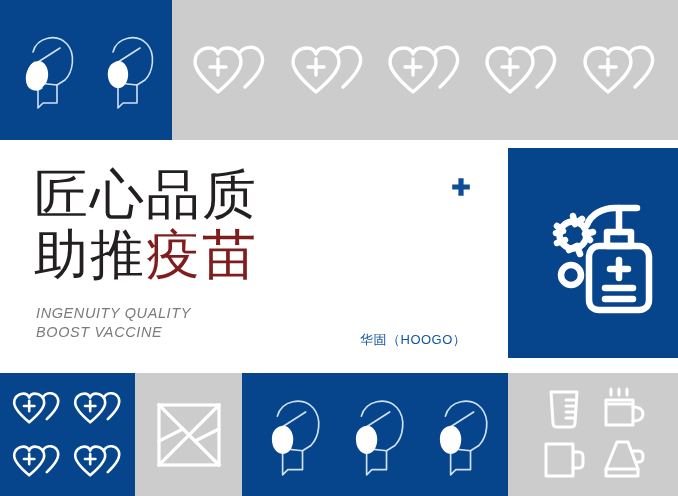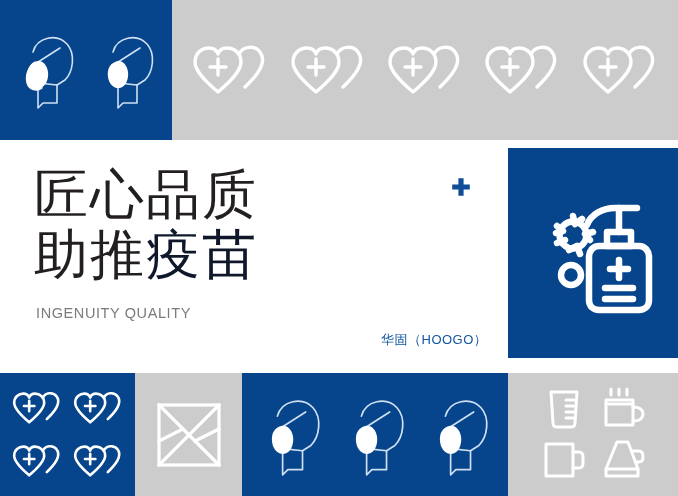--- a/index.html
+++ b/index.html
@@ -20,25 +20,25 @@
 
   
   .band-mid{position:absolute;left:0;top:148px;width:678px;height:210px;padding-left:44px;}
   .mid-white{position:absolute;left:0;top:0;width:501px;height:210px;background:#ffffff;}
   .mid-blue{position:absolute;left:508px;top:0;width:170px;height:210px;background:#06458c;}
   .mid-blue-inner{position:absolute;left:0;top:0;width:170px;height:210px;display:flex;align-items:center;justify-content:center;}
 
   .headline{position:absolute;left:34px;top:16px;}
   .h-line{font-size:54px;line-height:60px;letter-spacing:2px;font-weight:400;white-space:nowrap;}
   .h-dark{color:#231f20;}
-  .h-blue{color:#0f172a;}
+  .h-blue{color:#7f1d1d;}
   .sub-en{position:absolute;left:36px;top:156px;font-size:14.5px;line-height:19px;
-          letter-spacing:.6px;color:#7b7b7b;font-weight:400;}
+          letter-spacing:.6px;color:#7b7b7b;font-weight:400;font-style:italic;}
   .sub-en div{white-space:nowrap;}
-  .brand{position:absolute;left:360px;top:183px;font-size:13px;color:#1255a0;letter-spacing:.5px;white-space:nowrap;margin-left:21px;}
+  .brand{position:absolute;left:360px;top:183px;font-size:13px;color:#1255a0;letter-spacing:.5px;white-space:nowrap;}
   .plus-mark{position:absolute;left:450px;top:28px;width:22px;height:22px;}
 
   
   .band-bot{position:absolute;left:0;top:373px;width:678px;height:123px;}
   .bot-blue1{position:absolute;left:0;top:0;width:135px;height:123px;background:#06458c;}
   .bot-gray1{position:absolute;left:135px;top:0;width:107px;height:123px;background:#cccccc;}
   .bot-blue2{position:absolute;left:242px;top:0;width:266px;height:123px;background:#06458c;}
   .bot-gray2{position:absolute;left:508px;top:0;width:170px;height:123px;background:#cccccc;}
 
   .heart-grid{position:absolute;left:0;top:0;width:135px;height:123px;
@@ -139,20 +139,21 @@
   <div class="band-mid">
     <div class="mid-white">
 
       <div class="headline">
         <div class="h-line h-dark">匠心品质</div>
         <div class="h-line"><span class="h-dark">助推</span><span class="h-blue">疫苗</span></div>
       </div>
 
       <div class="sub-en">
         <div>INGENUITY QUALITY</div>
+        <div>BOOST VACCINE</div>
       </div>
 
       <div class="brand">华固（HOOGO）</div>
 
       <div class="plus-mark">
         <svg width="22" height="22" viewBox="0 0 22 22">
           <path d="M8.4 2.2 L13.6 2.2 L13.6 8.4 L19.8 8.4 L19.8 13.6 L13.6 13.6 L13.6 19.8 L8.4 19.8 L8.4 13.6 L2.2 13.6 L2.2 8.4 L8.4 8.4 Z" fill="#0f4d96"></path>
         </svg>
       </div>
     </div>

